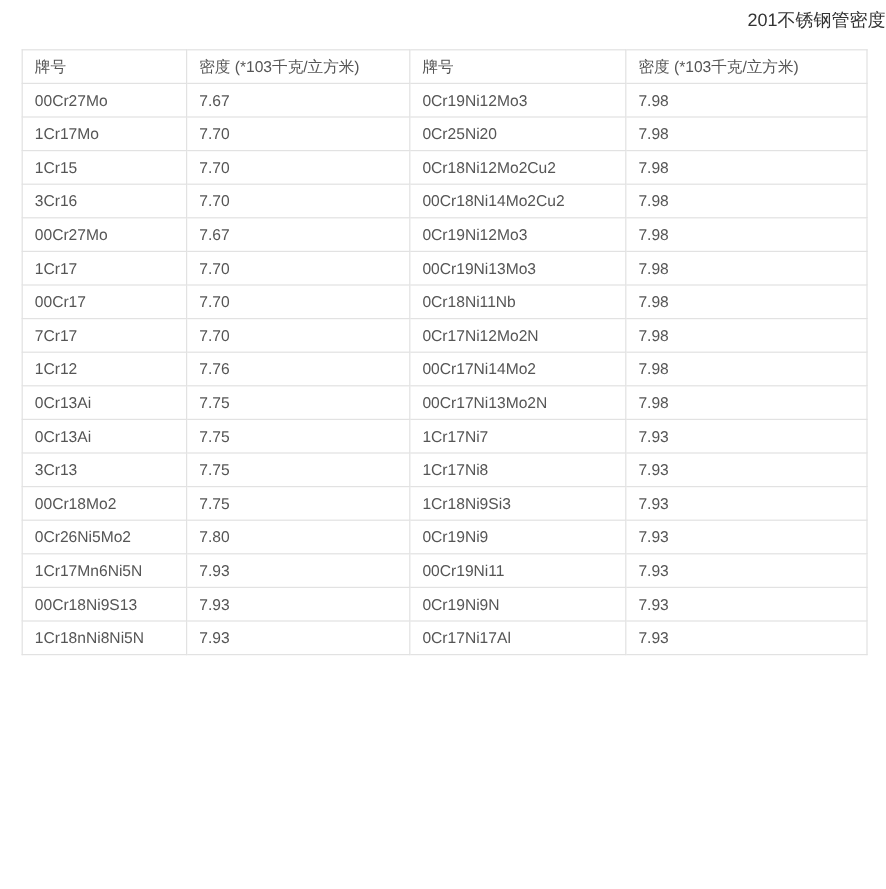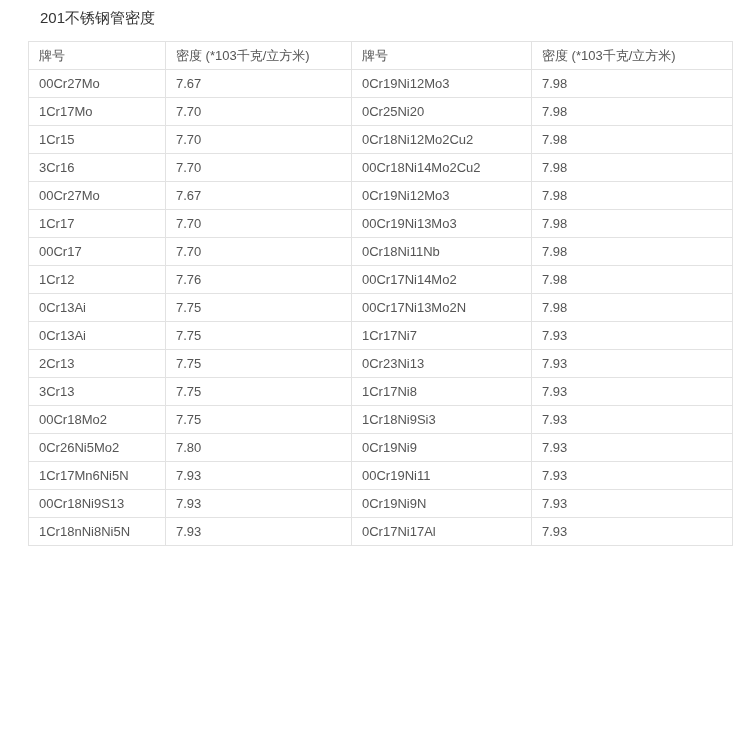--- a/index.html
+++ b/index.html
@@ -16,25 +16,26 @@
     background:var(--bg);
     font-family:"Liberation Sans","DejaVu Sans",sans-serif;
     overflow:hidden;
   }
   .page-title{
     margin:8px 0 14px 40px;
     font-size:15px;
     line-height:19px;
     font-weight:normal;
     color:var(--title-text);
+    text-align:right;
   }
   table.density-table{
     border-collapse:collapse;
     table-layout:fixed;
-    margin-left:28px;
+    margin-left:18px;
     width:704px;
   }
   .density-table th,
   .density-table td{
     border:1px solid var(--border-color);
     height:28px;
     padding:0 4px 0 10px;
     font-size:13px;
     font-weight:normal;
     color:var(--cell-text);
@@ -106,41 +107,41 @@
           <td>00Cr19Ni13Mo3</td>
           <td>7.98</td>
         </tr>
         <tr>
           <td>00Cr17</td>
           <td>7.70</td>
           <td>0Cr18Ni11Nb</td>
           <td>7.98</td>
         </tr>
         <tr>
+          <td>7Cr17</td>
+          <td>7.70</td>
+          <td>0Cr17Ni12Mo2N</td>
+          <td>7.98</td>
+        </tr>
+        <tr>
           <td>1Cr12</td>
           <td>7.76</td>
           <td>00Cr17Ni14Mo2</td>
           <td>7.98</td>
         </tr>
         <tr>
           <td>0Cr13Ai</td>
           <td>7.75</td>
           <td>00Cr17Ni13Mo2N</td>
           <td>7.98</td>
         </tr>
         <tr>
           <td>0Cr13Ai</td>
           <td>7.75</td>
           <td>1Cr17Ni7</td>
-          <td>7.93</td>
-        </tr>
-        <tr>
-          <td>2Cr13</td>
-          <td>7.75</td>
-          <td>0Cr23Ni13</td>
           <td>7.93</td>
         </tr>
         <tr>
           <td>3Cr13</td>
           <td>7.75</td>
           <td>1Cr17Ni8</td>
           <td>7.93</td>
         </tr>
         <tr>
           <td>00Cr18Mo2</td>

